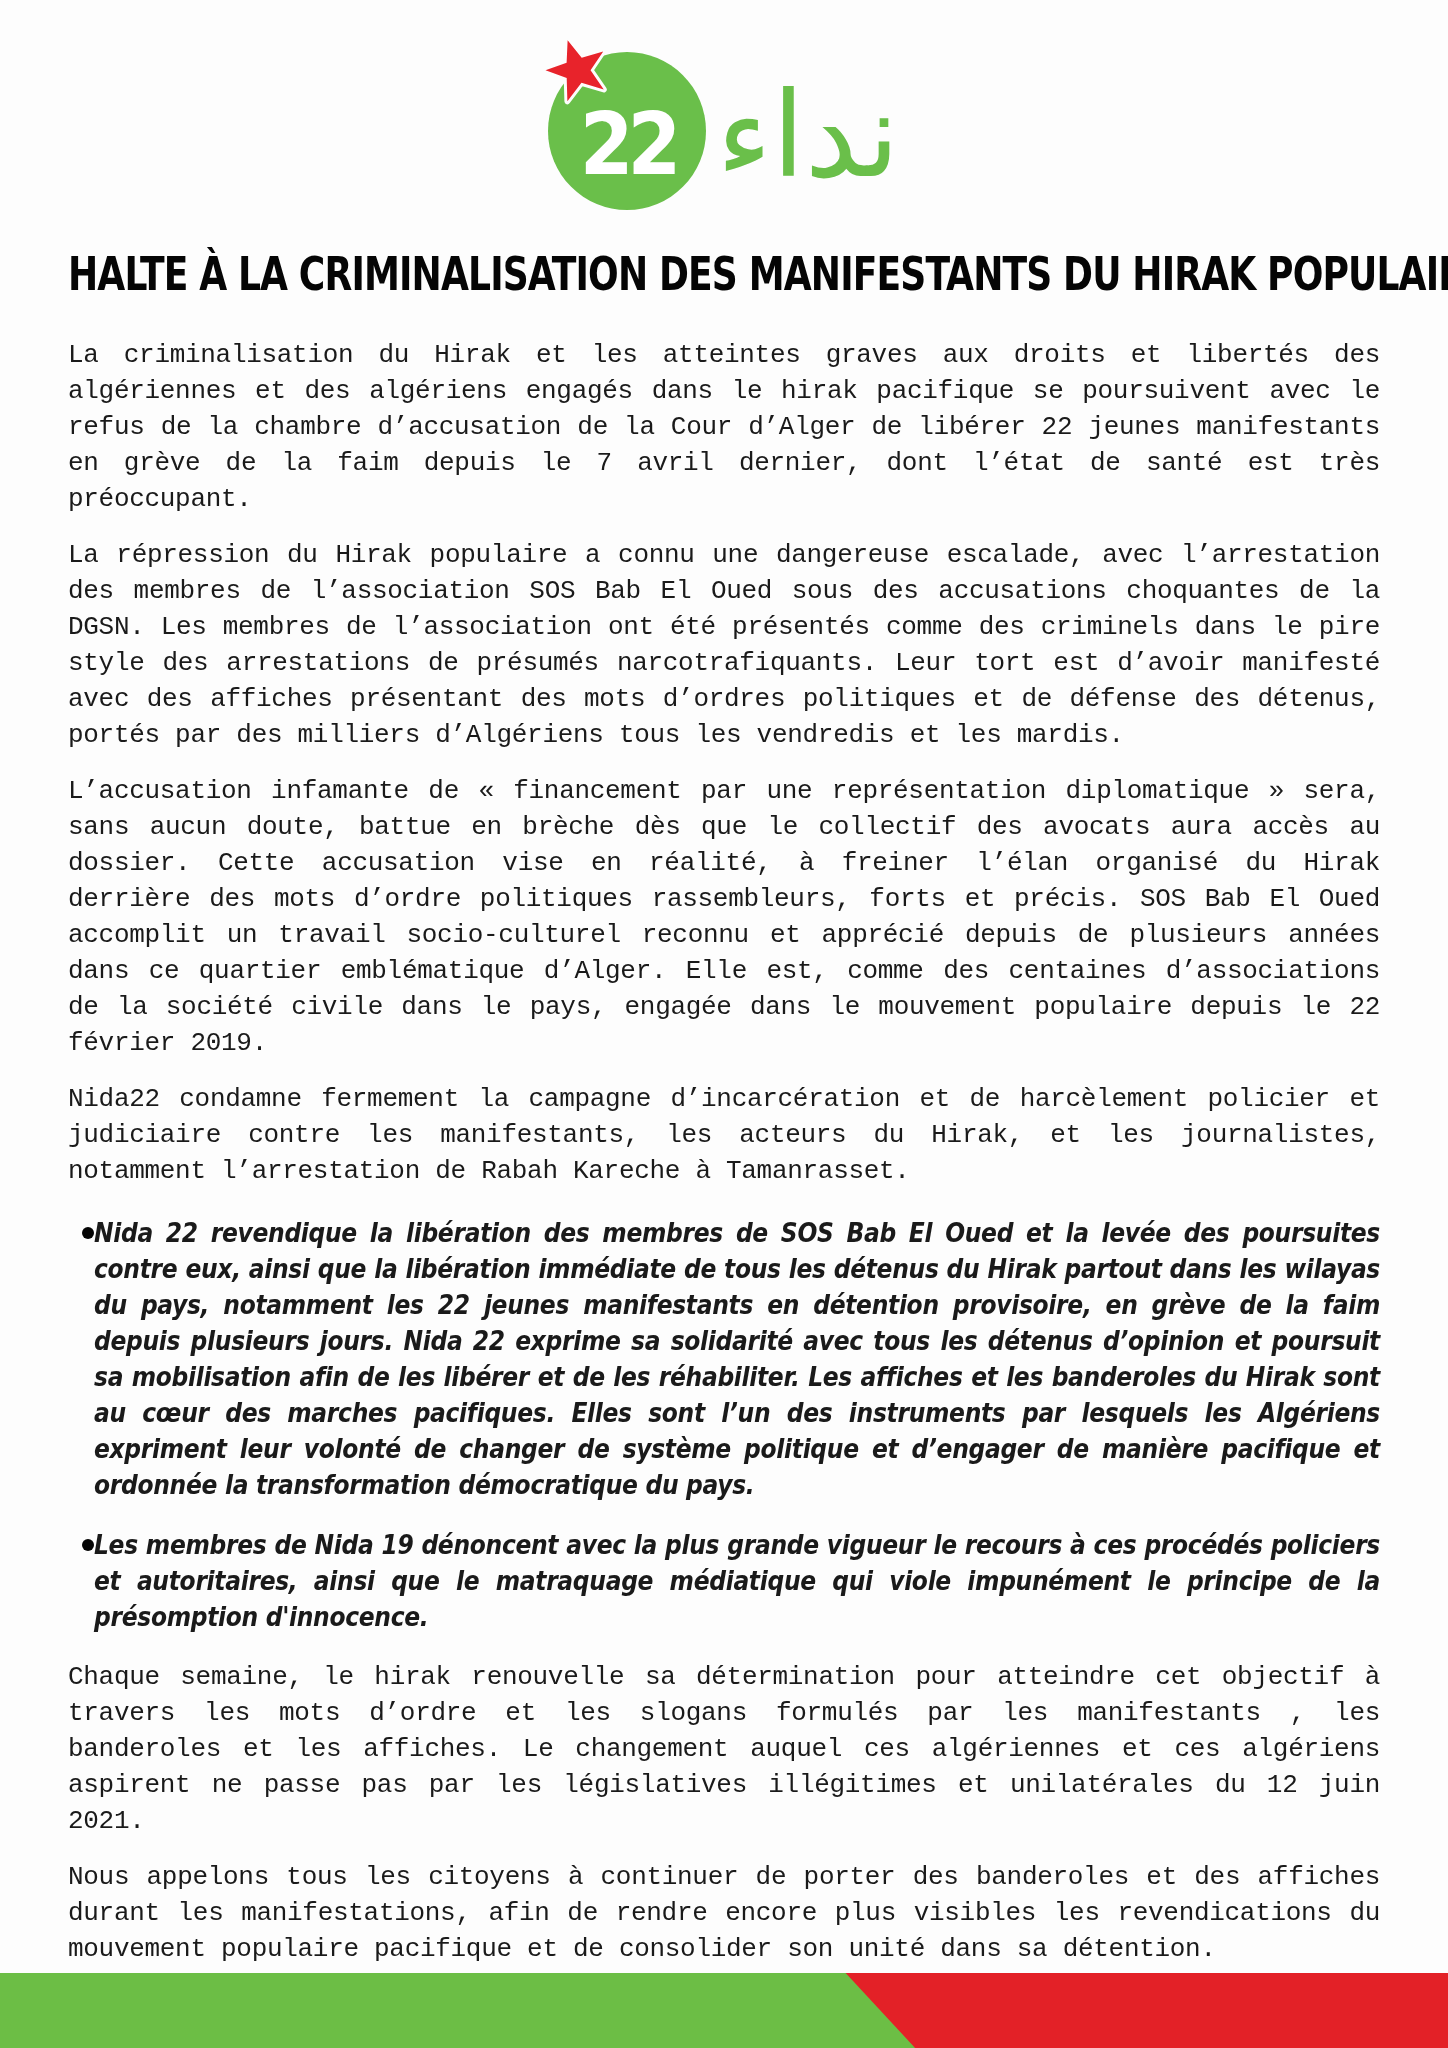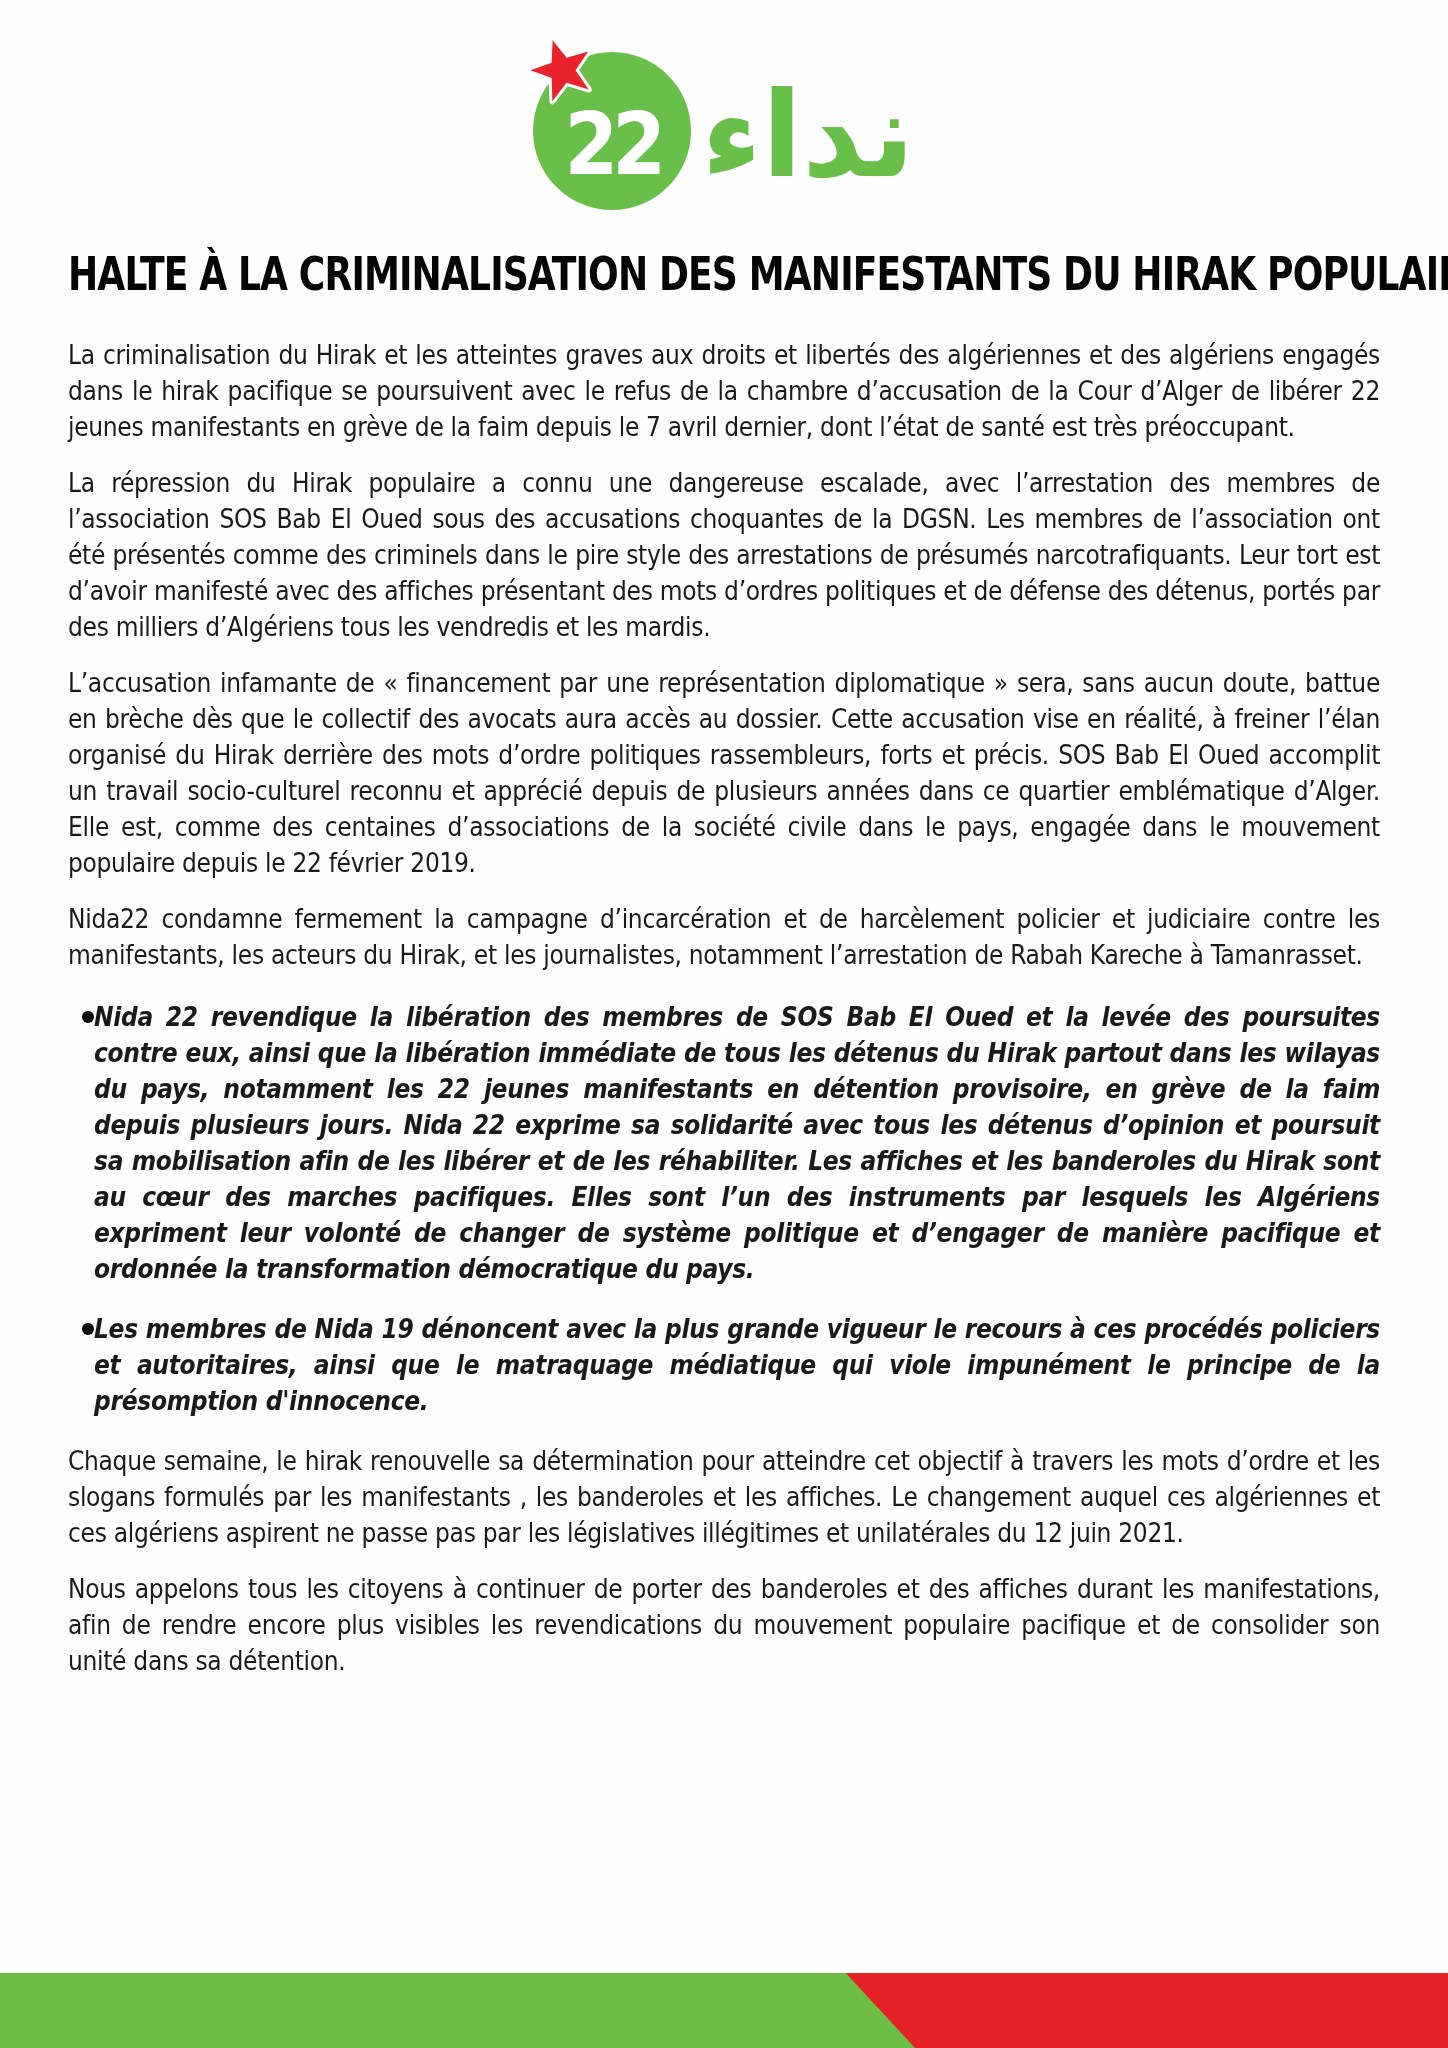--- a/index.html
+++ b/index.html
@@ -58,21 +58,21 @@
     top:-16px;
     left:-4px;
     width:66px;
     height:66px;
     transform:rotate(-18deg);
   }
   .logo-arabic{
     color:var(--logo-green);
     font-size:118px;
     line-height:1;
-    font-weight:bold;
+    font-weight:normal;
     transform:translateY(4px);
     font-family:"DejaVu Sans",sans-serif;
   }
   
   .headline-wrap{
     padding:0 68px;
     margin-top:14px;
     margin-bottom:36px;
     overflow:hidden;
   }
@@ -88,21 +88,21 @@
   }
   
   .content{
     padding:0 68px;
     font-size:26px;
     line-height:36px;
     text-align:justify;
     font-stretch:condensed;
     letter-spacing:-0.3px;
   }
-  .content p{margin-bottom:20px;}
+  .content p{margin-bottom:20px;font-family:Liberation Mono, monospace;}
   .bullets{
     list-style:none;
     margin:26px 0 24px 14px;
   }
   .bullets li{
     display:flex;
     margin-bottom:24px;
     font-weight:bold;
     font-style:italic;
   }

